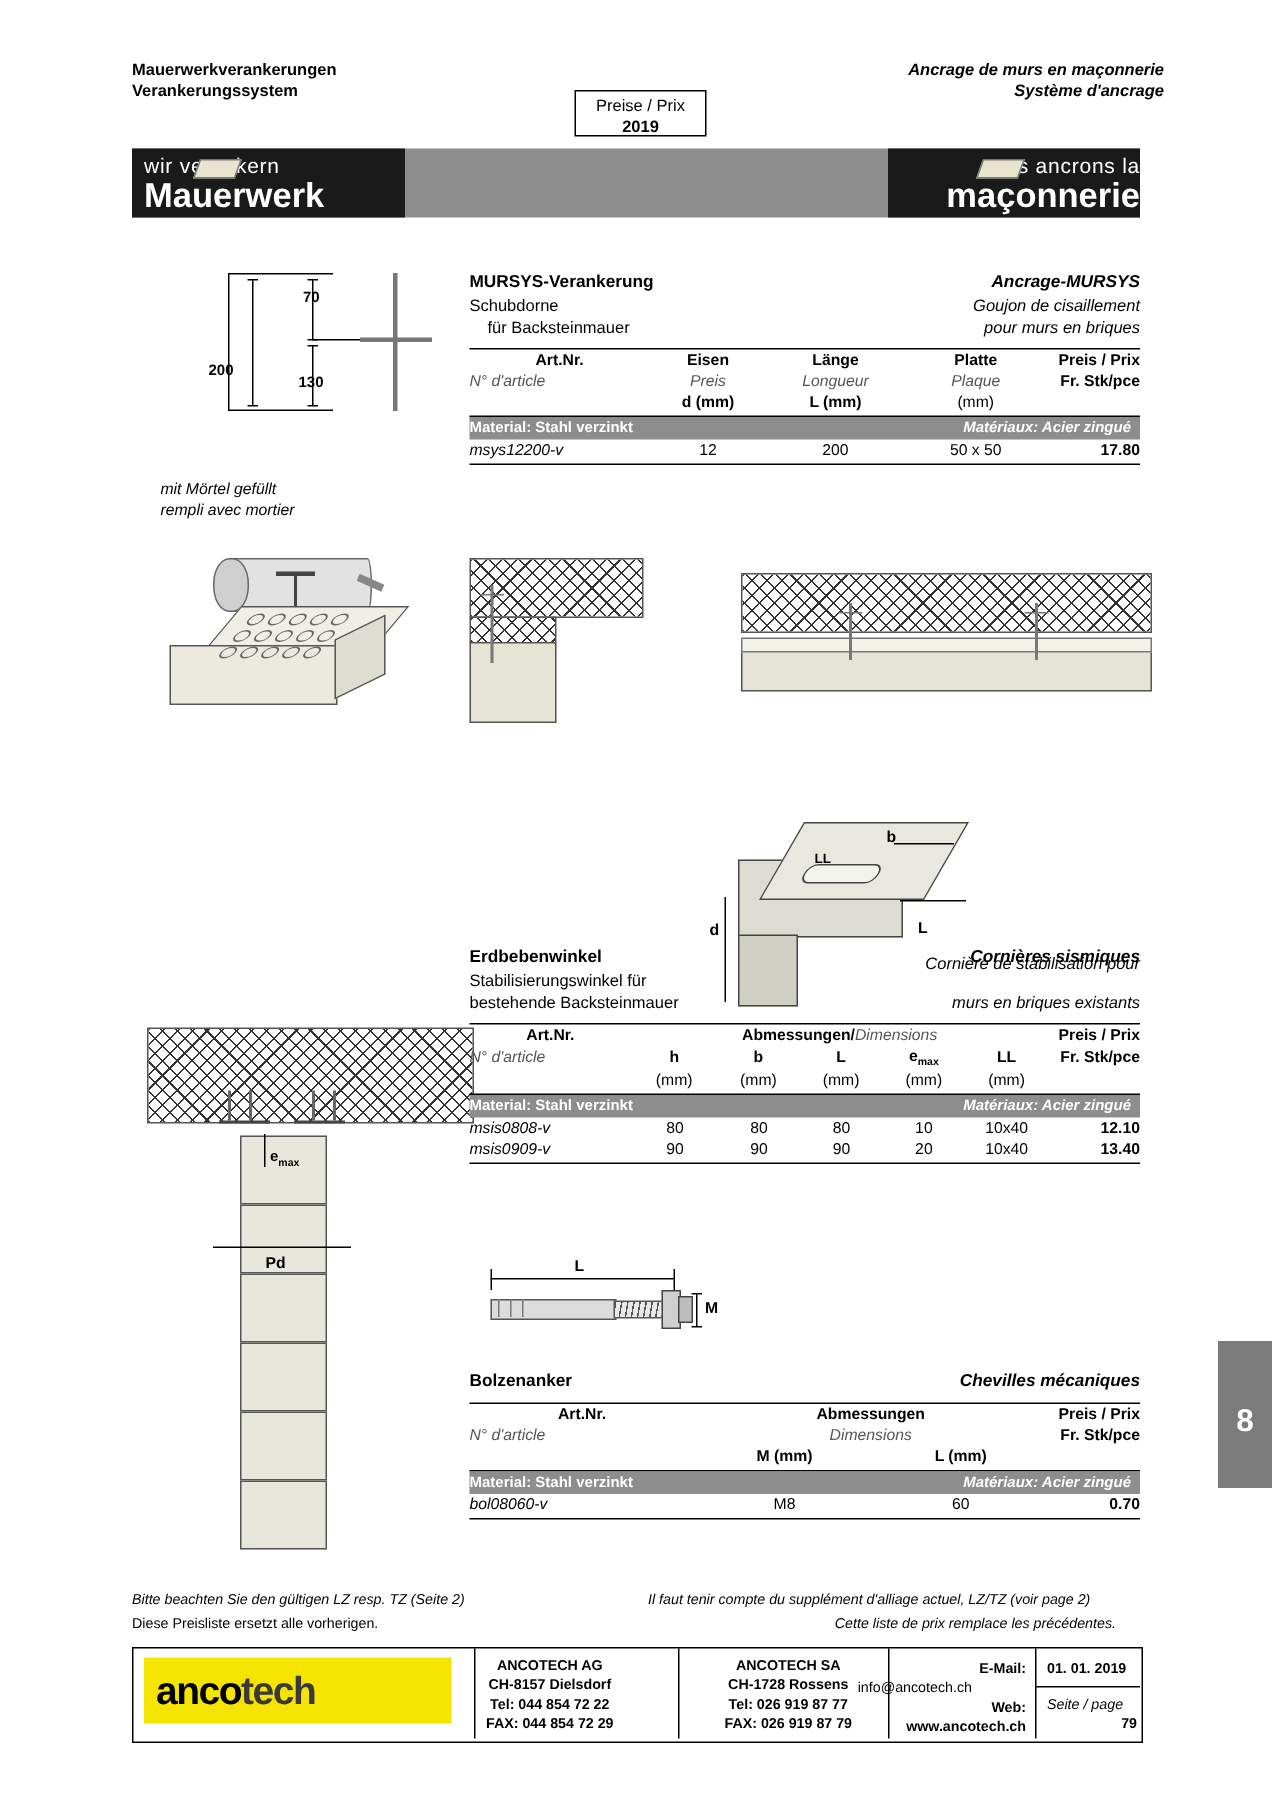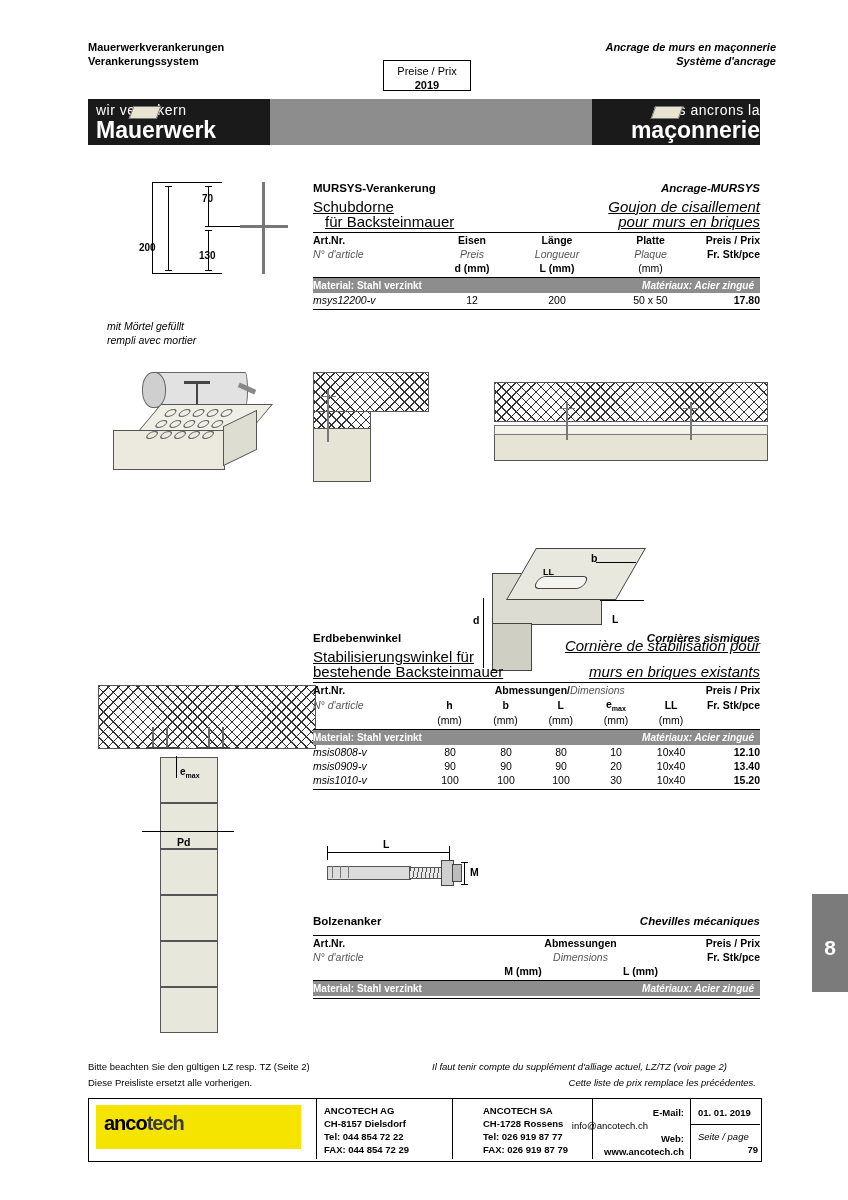--- a/index.html
+++ b/index.html
@@ -23,41 +23,41 @@
   .band-black-l{position:absolute;left:88px;top:99px;width:182px;height:46px;background:#1a1a1a;}
   .band-black-r{position:absolute;left:592px;top:99px;width:168px;height:46px;background:#1a1a1a;}
   .band-txt-l{position:absolute;left:96px;top:102px;color:#fff;width:180px;}
   .band-txt-r{position:absolute;left:596px;top:102px;color:#fff;width:164px;text-align:right;}
   .band-small{font-size:14px;line-height:16px;letter-spacing:.5px;}
   .band-big{font-size:23px;font-weight:bold;line-height:24px;}
   .brick{display:inline-block;width:26px;height:11px;background:#e8e4cf;border:1px solid #777;transform:skewX(-20deg);margin:0 2px;vertical-align:-1px;}
 
   
   .t{position:absolute;font-size:10.5px;line-height:13px;}
-  .b{font-weight:bold;}
+  .b{font-weight:bold;text-align:center;}
   .i{font-style:italic;}
   .gray{color:#555;}
 
   
   .tbl{position:absolute;font-size:10.5px;}
   .ttl{font-weight:bold;font-size:11.5px;}
-  .sub{font-size:15px;text-decoration:underline;}
+  .sub{font-size:11px;}
   .matbar{background:#8d8d8d;color:#fff;font-weight:bold;font-size:10px;height:15px;line-height:15px;}
   .matbar .r{float:right;font-style:italic;padding-right:6px;}
   .matbar .l{padding-left:0;}
   table.d{border-collapse:collapse;width:100%;font-size:10.5px;}
   table.d td{padding:1px 0;}
   .ctr{text-align:center;}
   .rgt{text-align:right;}
 
   
   .foot-note{position:absolute;font-size:9.5px;line-height:13px;}
   .footbox{position:absolute;left:88px;top:1098px;width:672px;height:62px;border:1px solid #000;}
   .logo{position:absolute;left:96px;top:1105px;width:205px;height:44px;background:#f5e400;}
-  .logo-txt{position:absolute;left:104px;top:1112px;font-size:20px;font-weight:bold;letter-spacing:-1px;}
+  .logo-txt{position:absolute;left:104px;top:1112px;font-size:26px;font-weight:bold;letter-spacing:-1px;}
   .logo-txt .gry{color:#3a3a3a;}
   .fcol{position:absolute;font-size:9.5px;line-height:13px;}
   .vline{position:absolute;width:1px;background:#000;}
   .hline{position:absolute;height:1px;background:#000;}
 
   
   .tab{position:absolute;right:0;top:894px;width:36px;height:98px;background:#7b7b7b;}
   .tab span{position:absolute;left:0;top:42px;width:36px;text-align:center;color:#fff;font-size:21px;font-weight:bold;}
 
   
@@ -335,29 +335,20 @@
       </tr>
       <tr>
         <td class="i">msis0909-v</td>
         <td class="ctr">90</td>
         <td class="ctr">90</td>
         <td class="ctr">90</td>
         <td class="ctr">20</td>
         <td class="ctr">10x40</td>
         <td class="rgt b">13.40</td>
       </tr>
-      <tr>
-        <td class="i">msis1010-v</td>
-        <td class="ctr">100</td>
-        <td class="ctr">100</td>
-        <td class="ctr">100</td>
-        <td class="ctr">30</td>
-        <td class="ctr">10x40</td>
-        <td class="rgt b">15.20</td>
-      </tr>
     </tbody>
       </table>
     <div style="border-top:1px solid #000;margin-top:2px;"></div>
   </div>
 
   <div>
     <div class="ln" style="left:327px;top:846px;width:1px;height:14px;"></div>
     <div class="ln" style="left:449px;top:846px;width:1px;height:14px;"></div>
     <div class="ln" style="left:327px;top:852px;width:122px;height:1px;"></div>
     <div class="t b" style="left:383px;top:838px;">L</div>
@@ -402,31 +393,41 @@
         <td class="b ctr" style="width:115px;">L (mm)</td>
         <td></td>
       </tr>
     </tbody>
       </table>
     <div style="border-top:1px solid #000;margin-top:2px;"></div>
     <div class="matbar">
       <span class="l">Material:  Stahl verzinkt</span>
       <span class="r">Matériaux: Acier zingué</span>
     </div>
+    <table class="d">
+      <tbody>
+          <tr>
+        <td class="i" style="width:150px;">bol08060-v</td>
+        <td class="ctr" style="width:120px;">M8</td>
+        <td class="ctr" style="width:115px;">60</td>
+        <td class="rgt b" style="width:62px;">0.70</td>
+      </tr>
+    </tbody>
+      </table>
     <div style="border-top:1px solid #000;margin-top:2px;"></div>
   </div>
 
   <div class="tab">
     <span>8</span>
   </div>
 
-  <div class="foot-note" style="left:88px;top:1060px;">Bitte beachten Sie den gültigen LZ resp. TZ (Seite 2)</div>
+  <div class="foot-note" style="left:88px;top:1060px;font-style:italic;">Bitte beachten Sie den gültigen LZ resp. TZ (Seite 2)</div>
   <div class="foot-note" style="left:88px;top:1076px;">Diese Preisliste ersetzt alle vorherigen.</div>
   <div class="foot-note i" style="left:432px;top:1060px;">Il faut tenir compte du supplément d'alliage actuel, LZ/TZ (voir page 2)</div>
-  <div class="foot-note i" style="right:92px;top:1076px;text-align:right;">Cette liste de prix remplace les précédentes.</div>
+  <div class="foot-note i" style="right:104px;top:1076px;text-align:right;">Cette liste de prix remplace les précédentes.</div>
 
   <div class="footbox"></div>
   <div class="logo"></div>
   <div class="logo-txt">
     <span>anco</span><span class="gry">tech</span>
   </div>
 
   <div class="vline" style="left:316px;top:1099px;height:60px;"></div>
   <div class="vline" style="left:452px;top:1099px;height:60px;"></div>
   <div class="vline" style="left:592px;top:1099px;height:60px;"></div>

